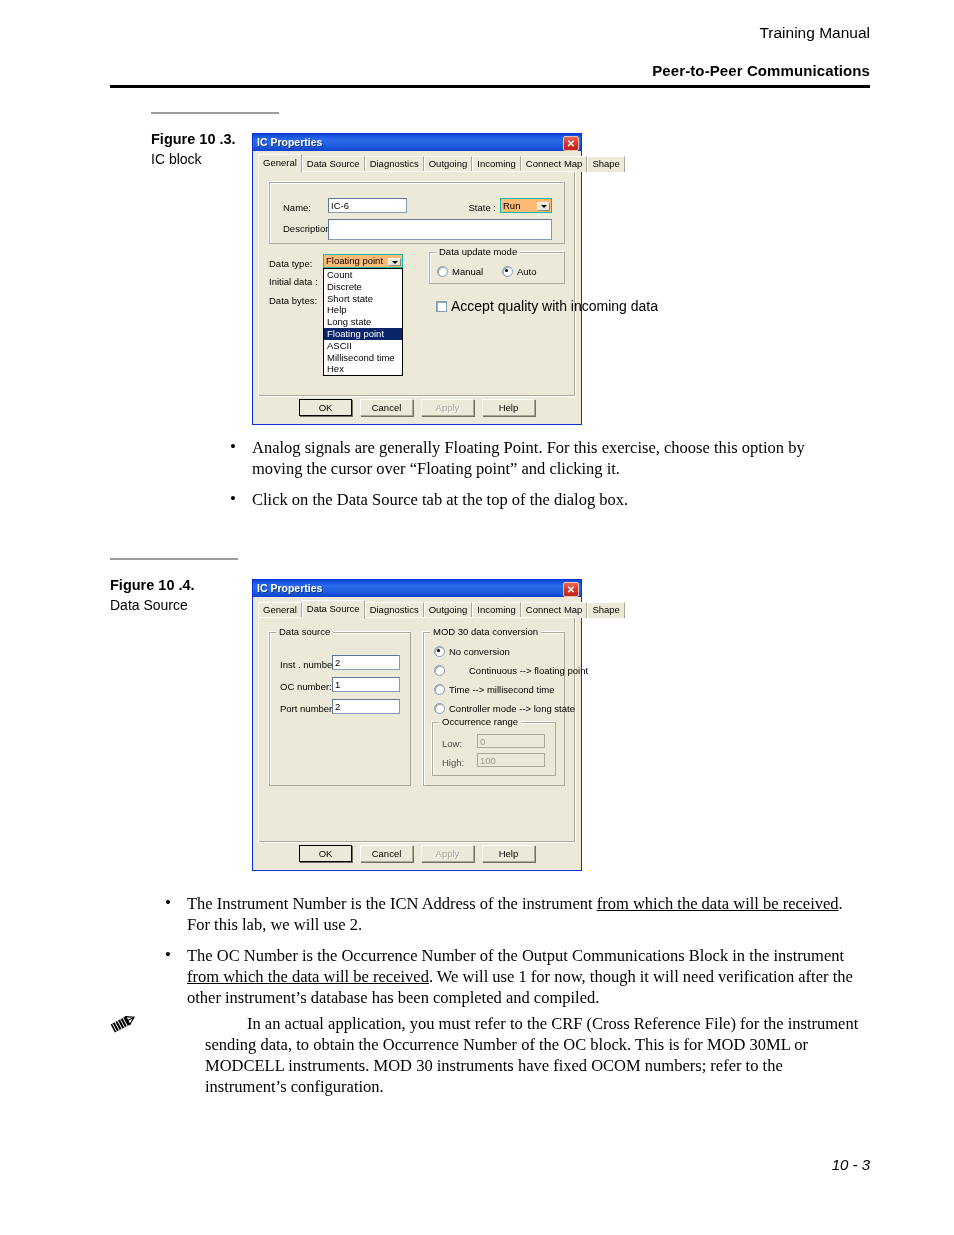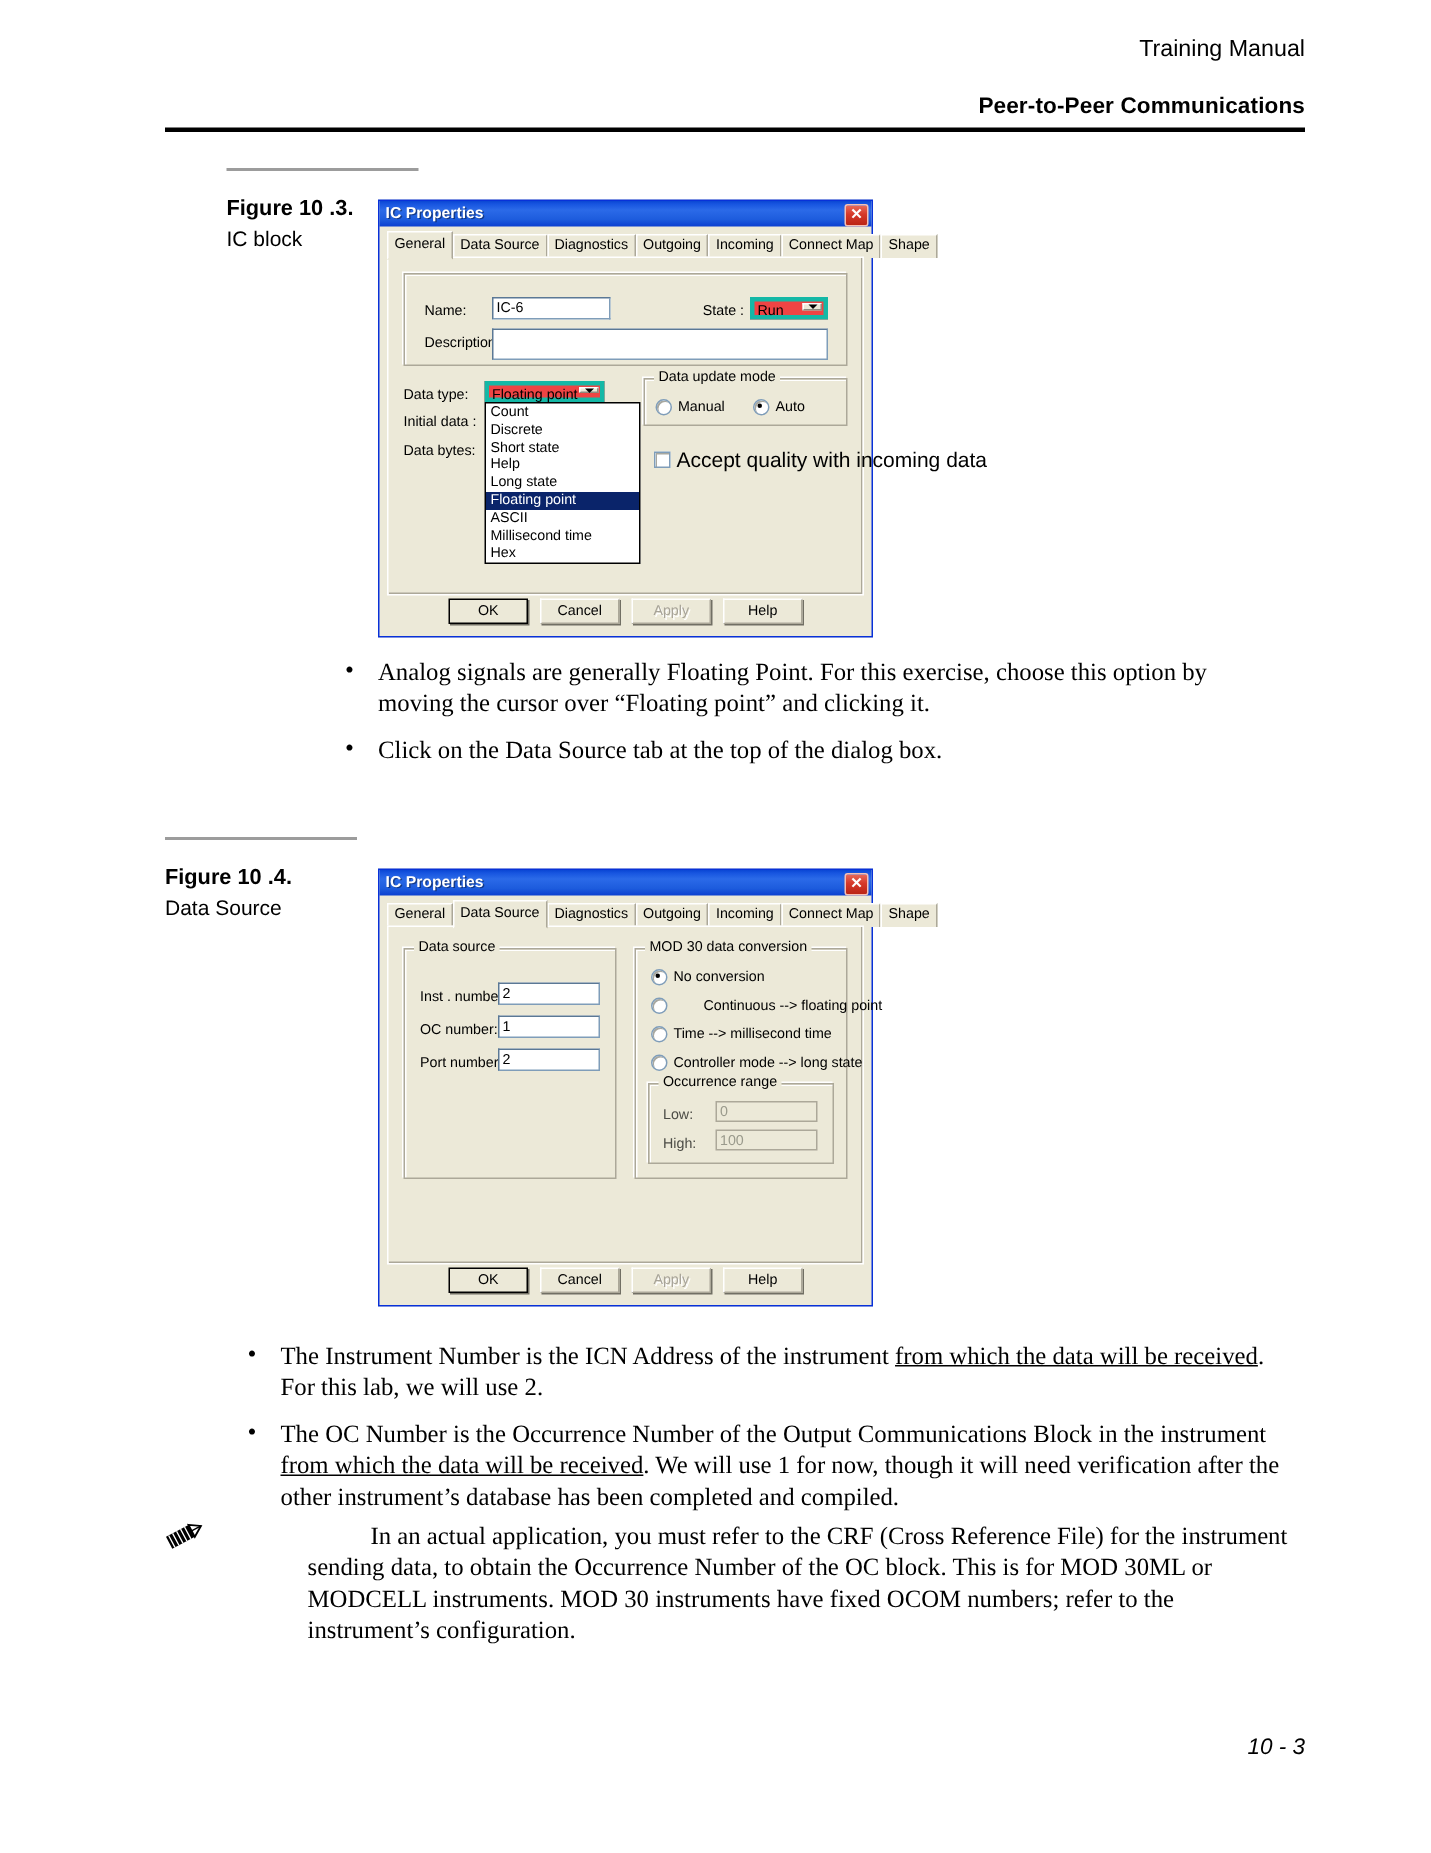--- a/index.html
+++ b/index.html
@@ -200,28 +200,28 @@
     white-space: nowrap;
   }
   .txtbox.disabled {
     background: #ece9d8;
     color: #9a9a8c;
     border-color: #aca899;
   }
 
   .combo {
     position: absolute;
-    background: #ef4444;
-    border: 3px solid #14b8a6;
+    background: #fdba74;
+    border: 1px solid #14b8a6;
     box-sizing: border-box;
     font-size: 9.5px;
     padding: 1px 2px;
     line-height: 11px;
     display: flex;
-    align-items: flex-start;
+    align-items: flex-end;
     cursor: pointer;
   }
   .combo .cval { flex: 1; white-space: nowrap; overflow: hidden; }
   .combo .carrow {
     width: 13px;
     height: calc(100% - 2px);
     background: #ece9d8;
     border: 1px solid #ffffff;
     border-right-color: #8d8a7e;
     border-bottom-color: #8d8a7e;
@@ -439,21 +439,21 @@
       <div class="combo" style="left:64px; top:82px; width:80px; height:14px;">
         <span class="cval">Floating point</span>
         <span class="carrow">
             <i></i>
           </span>
       </div>
 
       <div class="lbl" style="left:10px; top:104px;">Initial data :</div>
       <div class="lbl" style="left:10px; top:123px;">Data bytes:</div>
 
-      <div class="droplist" style="left:64px; top:96px; width:104px;">
+      <div class="droplist" style="left:64px; top:96px; width:80px;">
         <div class="dropitem">Count</div>
         <div class="dropitem">Discrete</div>
         <div class="dropitem">Short state</div>
         <div class="dropitem">Help</div>
         <div class="dropitem">Long state</div>
         <div class="dropitem sel">Floating point</div>
         <div class="dropitem">ASCII</div>
         <div class="dropitem">Millisecond time</div>
         <div class="dropitem">Hex</div>
       </div>

